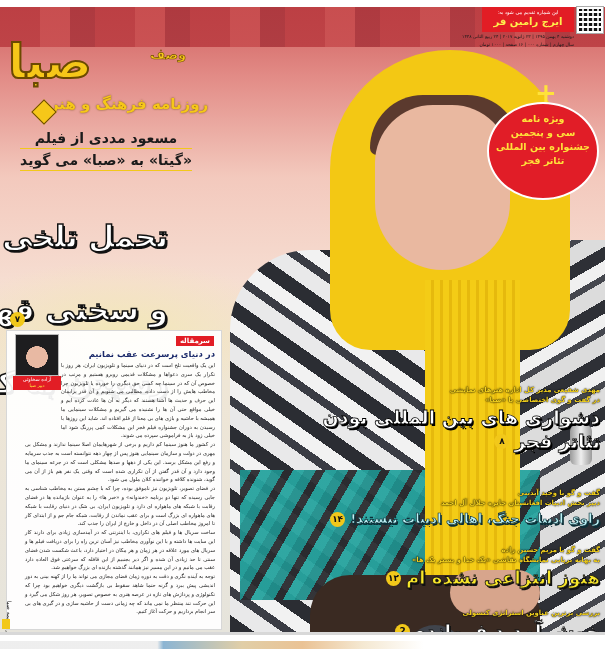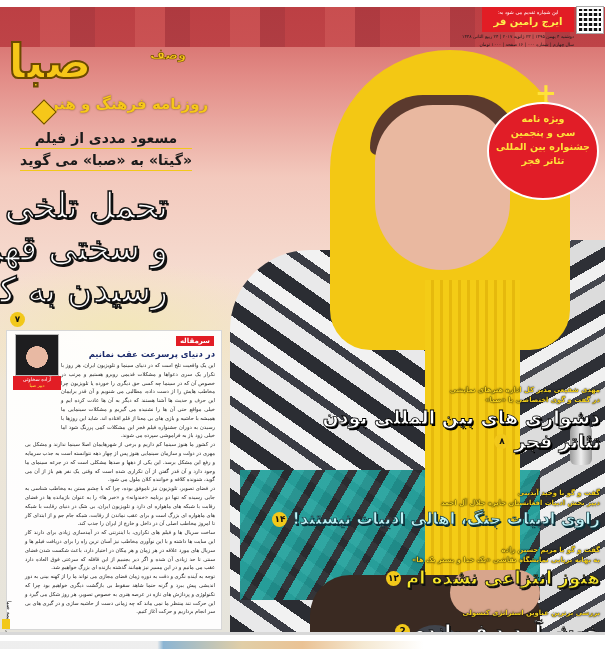--- a/index.html
+++ b/index.html
@@ -51,22 +51,22 @@
   
   .special-badge { position: absolute; left: 487px; top: 102px; width: 112px; height: 98px; border-radius: 50%; background: #e11d27;
     border: 2px solid #fff; direction: rtl; text-align: center; color: #ffe23a; font-weight: bold; padding-top: 8px; }
   .special-plus { position: absolute; left: 535px; top: 83px; width: 20px; height: 20px; color: #ffe23a; font-size: 26px; font-weight: bold; line-height: 20px; text-align: center; }
   .special-line { display: block; font-size: 9.5px; line-height: 14px; }
 
   
   .lead-kicker { position: absolute; left: 20px; top: 128px; width: 172px; direction: rtl; text-align: center; }
   .lead-kicker-line { display: block; font-size: 14px; font-weight: bold; color: #1b1b1b; line-height: 20px; border-bottom: 1.5px solid #f2c81a; margin-bottom: 1px; }
   .lead-title { position: absolute; left: 8px; top: 185px; width: 160px; direction: rtl; text-align: right; }
-  .lead-title-line { display: block; font-size: 35px; font-weight: normal; color: #ffffff; line-height: 42px; white-space: nowrap;
-    -webkit-text-stroke: 1.5px #111; text-shadow: 2px 2px 0 #111; }
+  .lead-title-line { display: block; font-size: 30px; font-weight: bold; color: #ffffff; line-height: 42px; white-space: nowrap;
+    -webkit-text-stroke: 1.5px #111; text-shadow: 2px 2px 0 #111; margin-top: 31px; }
   .page-dot { display: inline-block; width: 15px; height: 15px; border-radius: 50%; background: #f2c81a; color: #111; font-size: 9px; font-weight: bold; text-align: center; line-height: 15px; }
   .lead-page { position: absolute; left: 10px; top: 312px; }
 
   
   .editorial { position: absolute; left: 6px; top: 330px; width: 216px; height: 300px; background: rgba(255,255,255,.93); border: 1px solid #d7d7d7; }
   .ed-photo { position: absolute; left: 8px; top: 3px; width: 44px; height: 42px; background: radial-gradient(circle at 50% 55%, #e8b9a3 0 35%, #1d1d1f 36% 100%); border: 1px solid #bbb; }
   .ed-name-tag { position: absolute; left: 6px; top: 45px; width: 48px; height: 14px; background: #e21d25; direction: rtl; text-align: center; }
   .ed-name { display: block; color: #fff; font-size: 5px; line-height: 7px; }
   .ed-role { display: block; color: #ffe23a; font-size: 4.5px; line-height: 6px; }
   .ed-section { position: absolute; right: 7px; top: 5px; background: #e21d25; color: #fff; font-size: 7px; font-weight: bold; padding: 1px 4px; direction: rtl; }
@@ -76,21 +76,21 @@
   .ed-side-strip { position: absolute; left: -6px; top: 270px; width: 12px; height: 60px; writing-mode: vertical-rl; font-size: 6px; color: #222; }
   .ed-side-marker { position: absolute; left: -5px; top: 288px; width: 8px; height: 10px; background: #f2c81a; }
 
   
   .story { position: absolute; direction: rtl; text-align: right; margin-top: 45px; }
   .story-kicker { display: block; font-size: 6.8px; font-weight: bold; color: #f4d21f; line-height: 10px; text-shadow: 0 0 2px #000, 0 0 1px #000; }
   .story-headline { display: block; font-weight: bold; white-space: nowrap; }
   .s1 { left: 300px; top: 340px; width: 300px; }
   .s1 .story-headline { font-size: 19px; color: #fff; line-height: 24px; -webkit-text-stroke: .8px #000; text-shadow: 1.5px 1.5px 0 #000; }
   .s2 { left: 262px; top: 443px; width: 338px; }
-  .s2 .story-headline { font-size: 16px; color: #bff3f7; line-height: 22px; -webkit-text-stroke: .7px #0b2f38; text-shadow: 1.5px 1.5px 0 #0b2f38; }
+  .s2 .story-headline { font-size: 13px; color: #bff3f7; line-height: 22px; -webkit-text-stroke: .7px #0b2f38; text-shadow: 1.5px 1.5px 0 #0b2f38; }
   .s3 { left: 320px; top: 500px; width: 280px; }
   .s3 .story-headline { font-size: 18px; color: #f7e62a; line-height: 26px; -webkit-text-stroke: .8px #111; text-shadow: 1.5px 1.5px 0 #111; }
   .s4 { left: 320px; top: 563px; width: 280px; }
   .s4 .story-headline { font-size: 19px; color: #ffffff; line-height: 26px; -webkit-text-stroke: .8px #111; text-shadow: 1.5px 1.5px 0 #111; }
   .headline-row { display: flex; flex-direction: row-reverse; justify-content: flex-start; align-items: center; gap: 5px; }
   .headline-row.rtl { flex-direction: row; }
 
   .bottom-strip { position: absolute; left: 0; top: 632px; width: 605px; height: 17px; background: #ffffff; border-top: 3px solid #d8d8d8; }
   .bottom-strip-inner { position: absolute; left: 0; top: 6px; width: 605px; height: 8px;
     background: linear-gradient(90deg, #eaeaea 0%, #eaeaea 26%, #6fa2c8 27%, #d9c291 40%, #e5b37a 50%, #f2e3c7 60%, #ffffff 70%); opacity: .8; }

